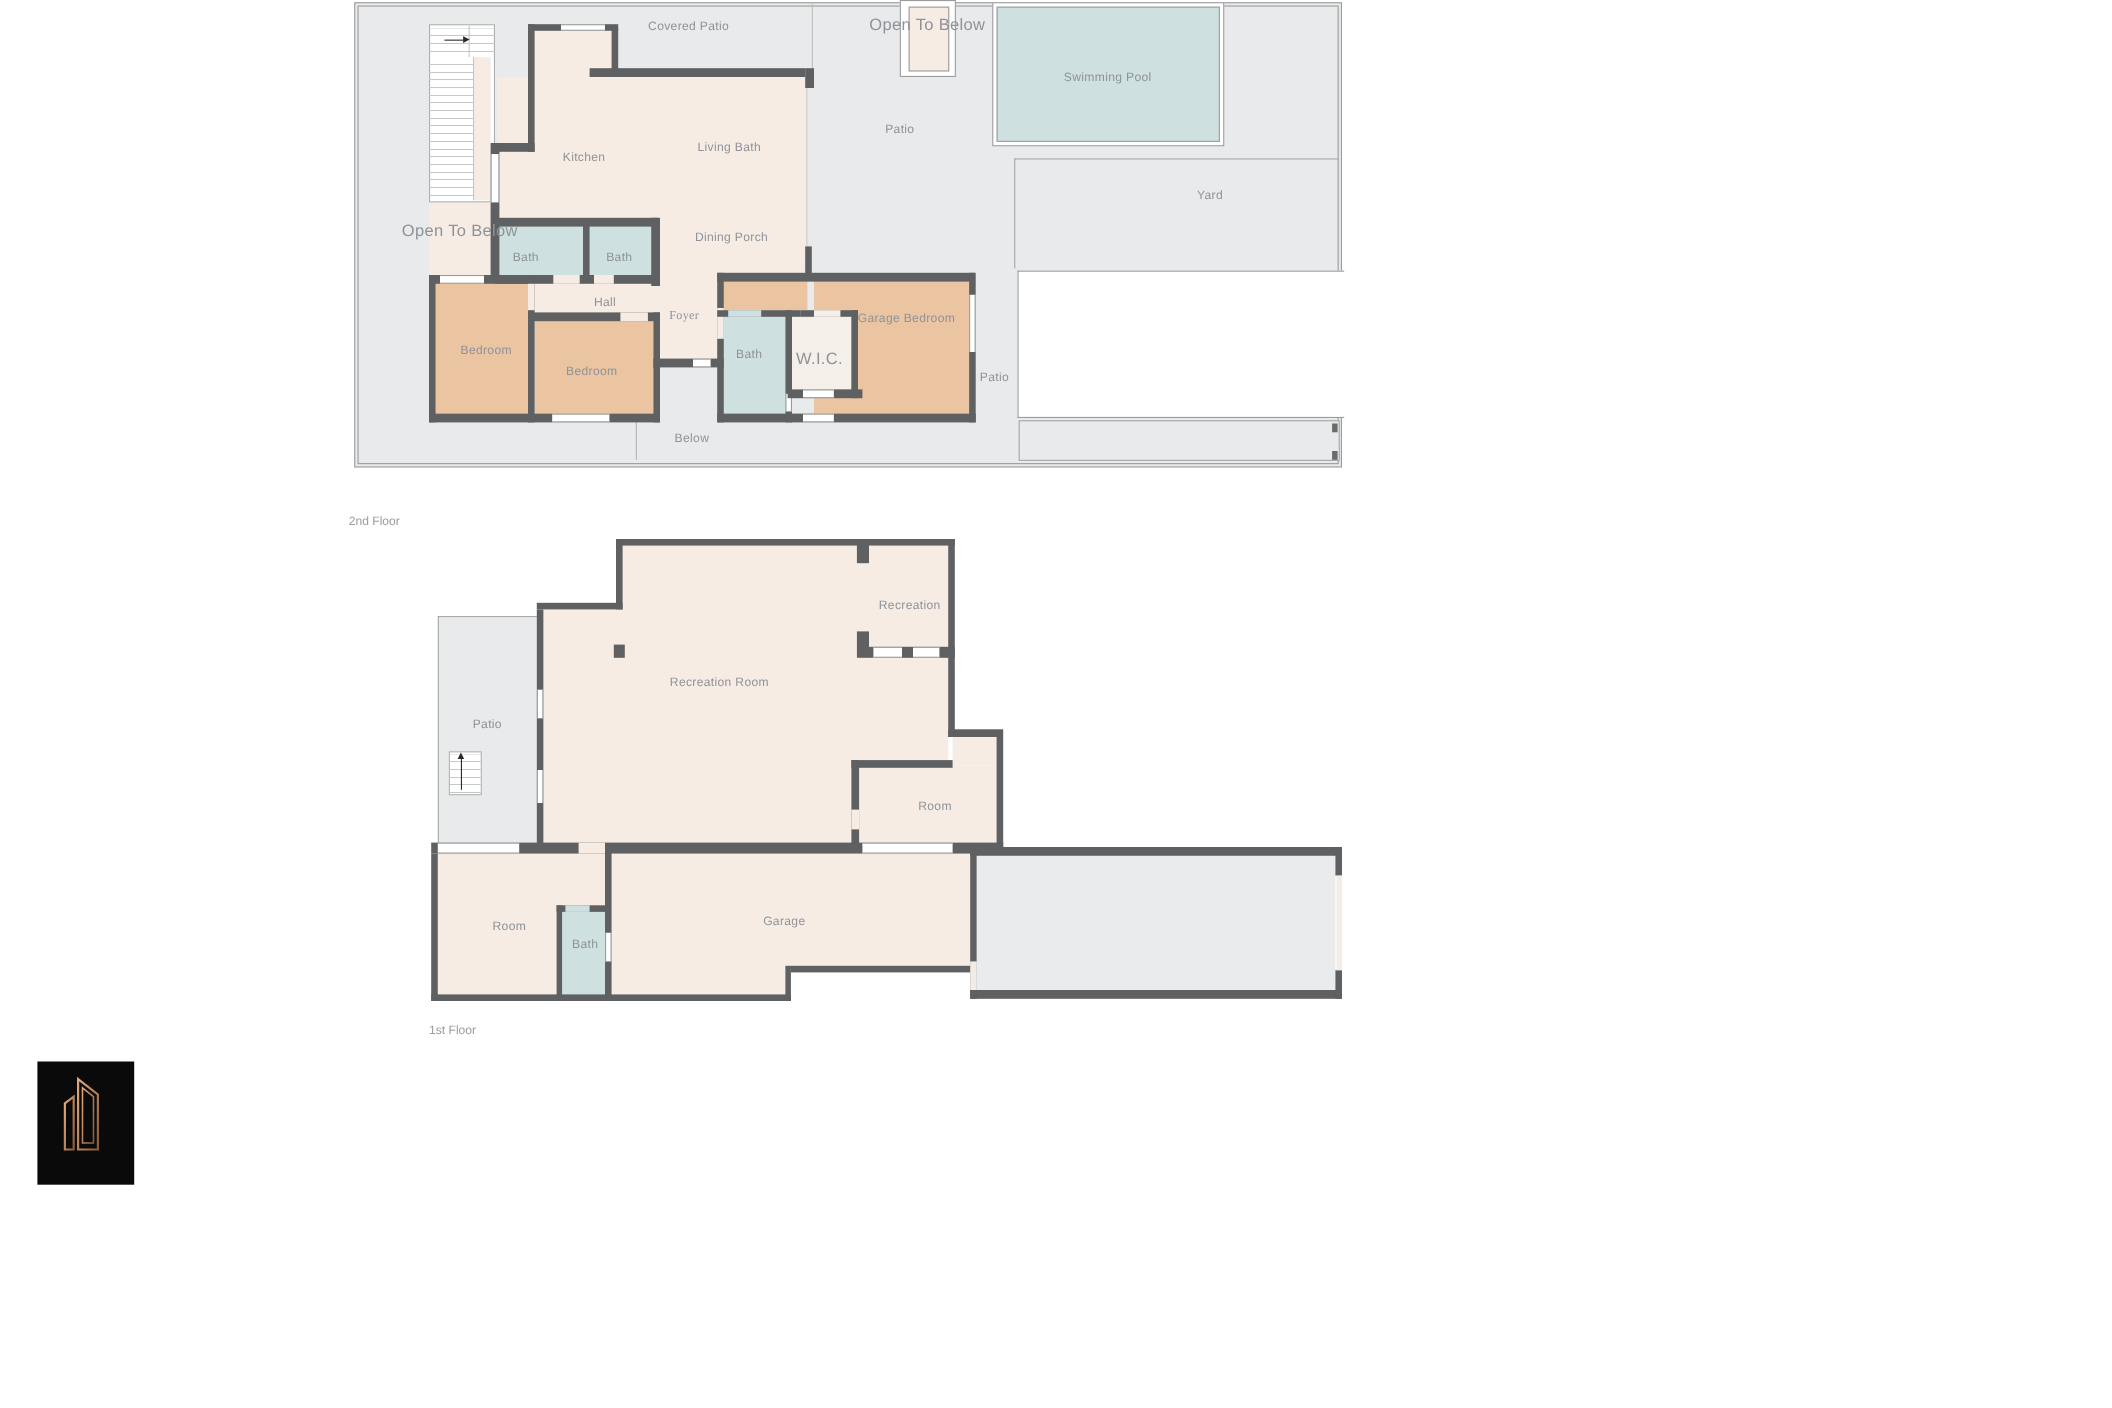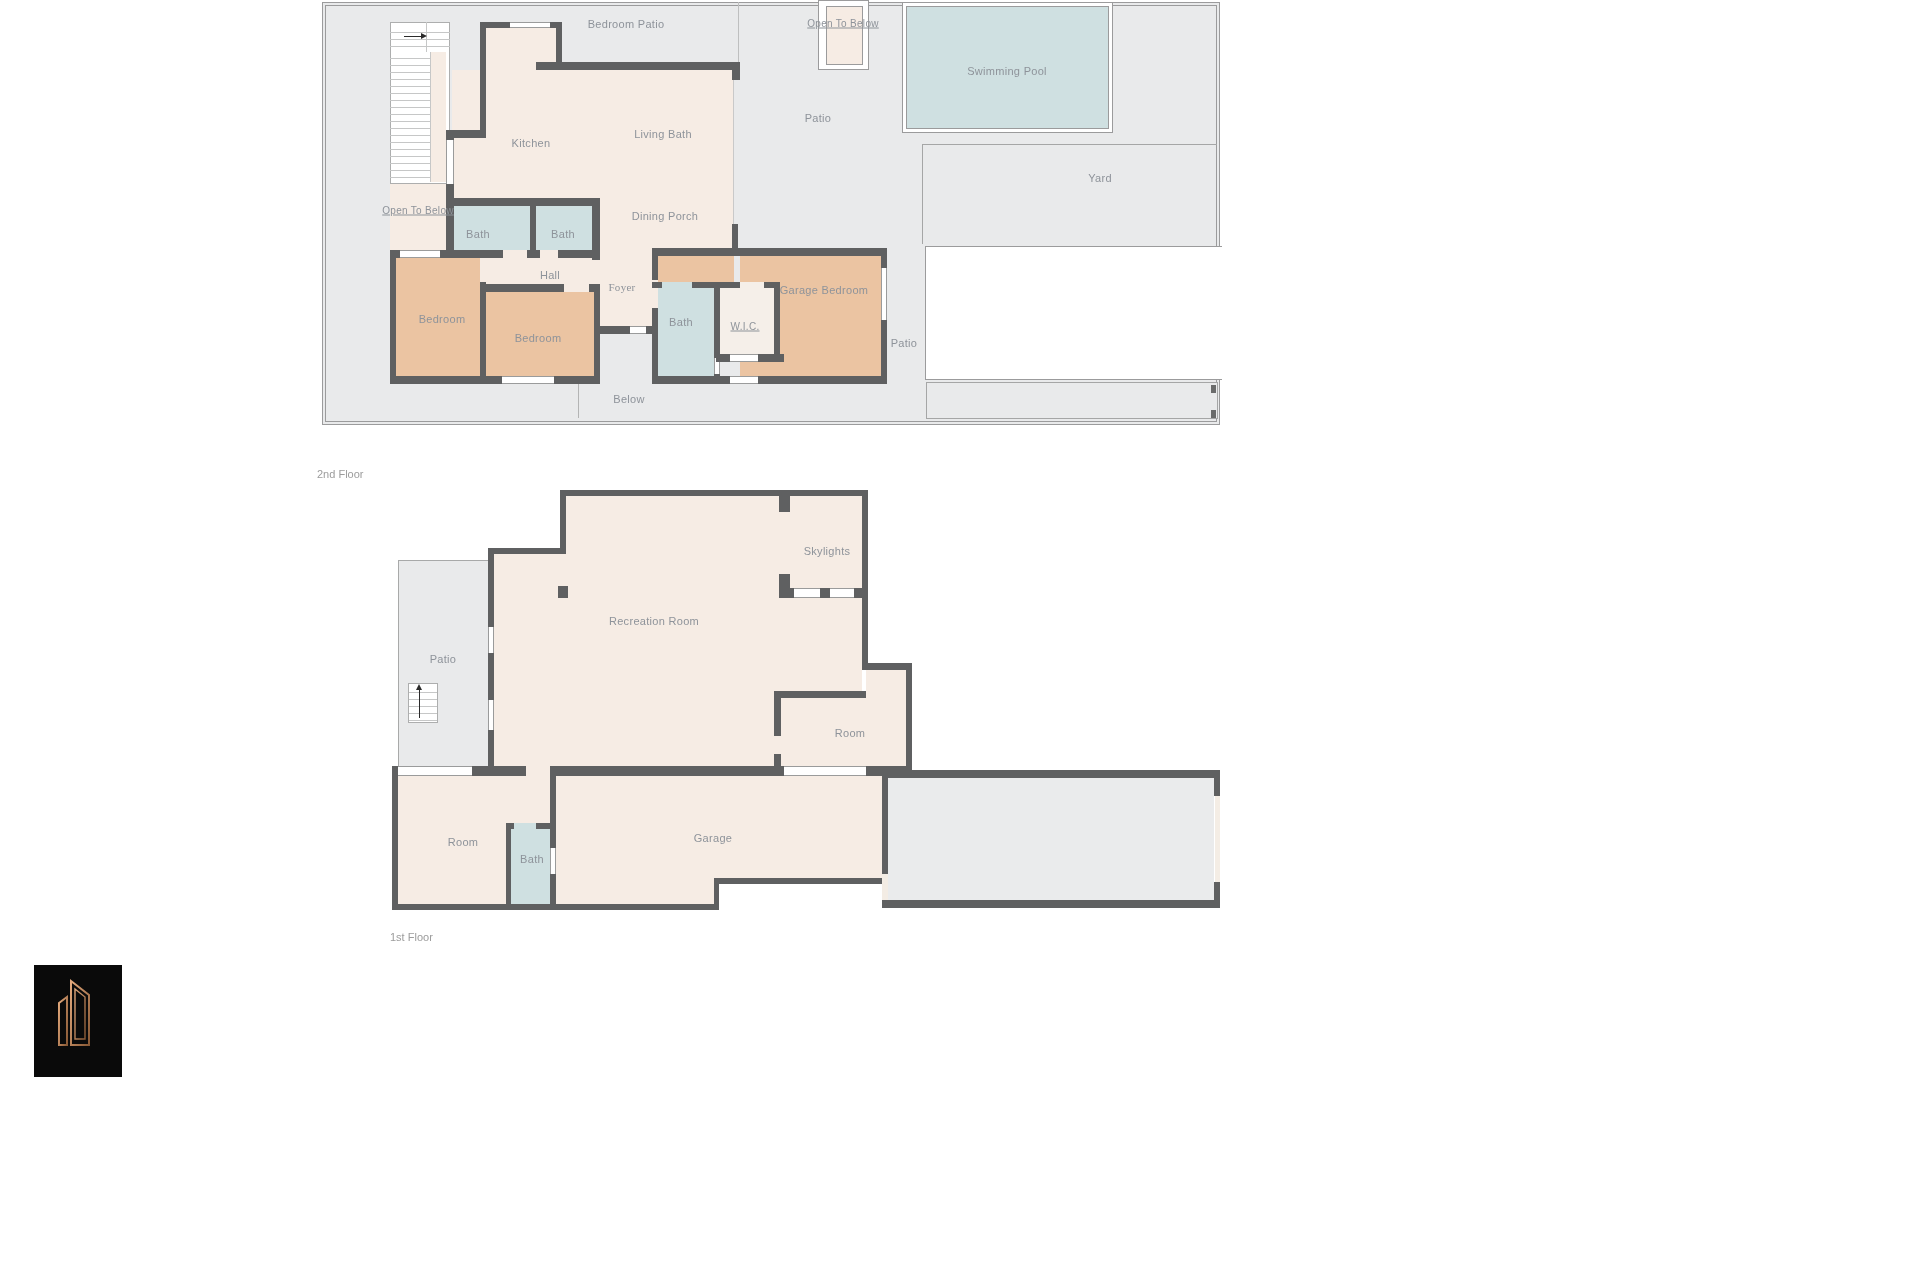--- a/index.html
+++ b/index.html
@@ -1,21 +1,21 @@
 <!DOCTYPE html>
 <html><head>
 <meta charset="utf-8">
 <style>
   html,body{margin:0;padding:0;background:#ffffff;}
   #canvas{position:relative;width:1920px;height:1280px;background:#fff;overflow:hidden;
           font-family:"Liberation Sans", sans-serif;}
   .abs{position:absolute;}
   .lbl{position:absolute;transform:translate(-50%,-50%);font-size:11px;color:#8e939a;
        white-space:nowrap;letter-spacing:.3px;}
-  .lbl.sm{font-size:10px;text-decoration:underline;}
+  .lbl.sm{font-size:15px;}
   .flab{position:absolute;font-size:11px;color:#9c9c9c;white-space:nowrap;transform:translateY(-50%);}
   .wall{position:absolute;background:#5f6061;display:block;}
   .win{position:absolute;background:#fff;border-top:1px solid #9a9b9b;border-bottom:1px solid #9a9b9b;box-sizing:border-box;}
   .winv{position:absolute;background:#fff;border-left:1px solid #9a9b9b;border-right:1px solid #9a9b9b;box-sizing:border-box;}
   .gap{position:absolute;display:block;}
   .room{position:absolute;}
   .thin{position:absolute;background:#b3b4b4;}
   .bound{position:absolute;border:1px solid #9b9b9c;box-sizing:border-box;}
   .treads{position:absolute;background:repeating-linear-gradient(to bottom,transparent 0 6px,#c6c7c7 6px 7px);}
 </style>
@@ -118,21 +118,21 @@
   <i class="wall" style="left:652px;top:282px;width:76px;height:6px;"></i>
   <span class="gap" style="left:662px;top:282px;width:30px;height:6px;background:#cfe0e1;"></span>
   <i class="wall" style="left:728px;top:282px;width:52px;height:6px;"></i>
   <span class="gap" style="left:740px;top:282px;width:24px;height:6px;background:#f5efe9;"></span>
   <i class="wall" style="left:714px;top:282px;width:6px;height:102px;"></i>
   <span class="winv" style="left:714px;top:358px;width:6px;height:16px;"></span>
   <i class="wall" style="left:774px;top:282px;width:6px;height:80px;"></i>
   <i class="wall" style="left:716px;top:354px;width:68px;height:8px;"></i>
   <span class="win" style="left:730px;top:354px;width:28px;height:8px;"></span>
 
-  <span class="lbl" style="left:626px;top:24px;">Bedroom Patio</span>
+  <span class="lbl" style="left:626px;top:24px;">Covered Patio</span>
   <span class="lbl sm" style="left:843px;top:23px;">Open To Below</span>
   <span class="lbl" style="left:1007px;top:71px;">Swimming Pool</span>
   <span class="lbl" style="left:818px;top:118px;">Patio</span>
   <span class="lbl" style="left:1100px;top:178px;text-align:right;">Yard</span>
   <span class="lbl" style="left:531px;top:143px;">Kitchen</span>
   <span class="lbl" style="left:663px;top:134px;">Living Bath</span>
   <span class="lbl" style="left:665px;top:216px;">Dining Porch</span>
   <span class="lbl sm" style="left:418px;top:210px;">Open To Below</span>
   <span class="lbl" style="left:478px;top:234px;">Bath</span>
   <span class="lbl" style="left:563px;top:234px;">Bath</span>
@@ -205,21 +205,21 @@
 
   <div class="room" style="left:888px;top:778px;width:326px;height:122px;background:#eaebec;"></div>
   <i class="wall" style="left:882px;top:770px;width:338px;height:8px;"></i>
   <i class="wall" style="left:882px;top:900px;width:338px;height:8px;"></i>
   <i class="wall" style="left:1214px;top:770px;width:6px;height:26px;"></i>
   <i class="wall" style="left:1214px;top:882px;width:6px;height:26px;"></i>
   <div class="abs" style="left:1215px;top:796px;width:5px;height:86px;background:#f4ede5;"></div>
 
   <span class="lbl" style="left:443px;top:659px;">Patio</span>
   <span class="lbl" style="left:654px;top:621px;">Recreation Room</span>
-  <span class="lbl" style="left:827px;top:551px;">Skylights</span>
+  <span class="lbl" style="left:827px;top:551px;">Recreation</span>
   <span class="lbl" style="left:850px;top:733px;">Room</span>
   <span class="lbl" style="left:463px;top:842px;">Room</span>
   <span class="lbl" style="left:532px;top:859px;">Bath</span>
   <span class="lbl" style="left:713px;top:838px;">Garage</span>
   <span class="flab" style="left:390px;top:937px;">1st Floor</span>
 
   <div class="abs" style="left:34px;top:965px;width:88px;height:112px;background:#0a0a0a;">
     <svg width="44" height="72" viewBox="0 0 44 72" style="position:absolute;left:22px;top:12px;">
       <defs>
         <linearGradient id="cu" x1="0" y1="0" x2="1" y2="1">

